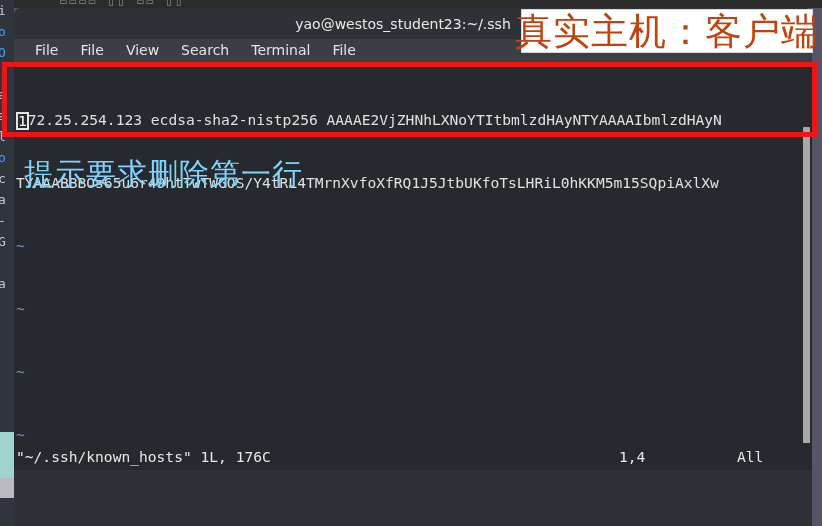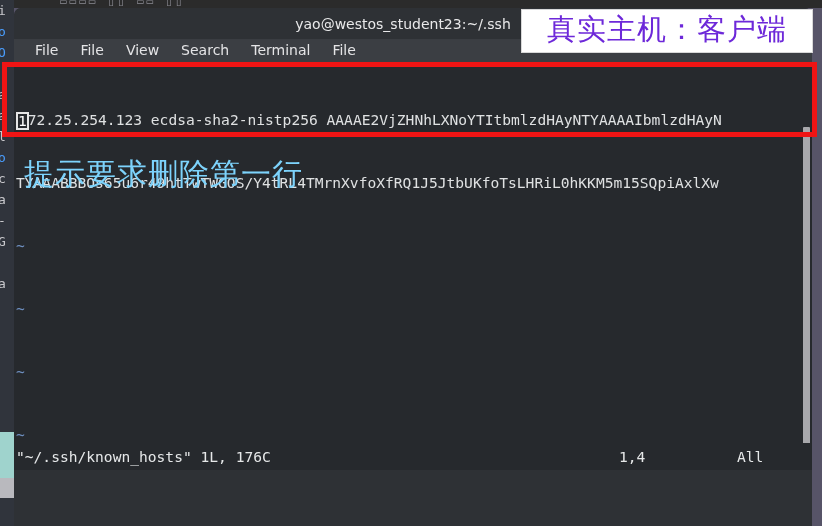--- a/index.html
+++ b/index.html
@@ -151,23 +151,23 @@
   
   .anno-box{
     position:absolute; left:521px; top:9px;
     width:292px; height:44px;
     background:#ffffff;
     border:1px solid #d8d8d8;
     display:flex; align-items:center; justify-content:center;
     z-index:40;
   }
   .anno-box .txt{
-    font-family:Liberation Mono, monospace;
-    font-size:29px;
-    color:#6d28d9;
+    font-family:Liberation Sans, sans-serif;
+    font-size:37px;
+    color:#c2410c;
     letter-spacing:1px;
     white-space:nowrap;
     line-height:1;
   }
   .anno-rect{
     position:absolute; left:2px; top:62px;
     width:815px; height:75px;
     border:5px solid #f01414;
     z-index:35;
     pointer-events:none;

